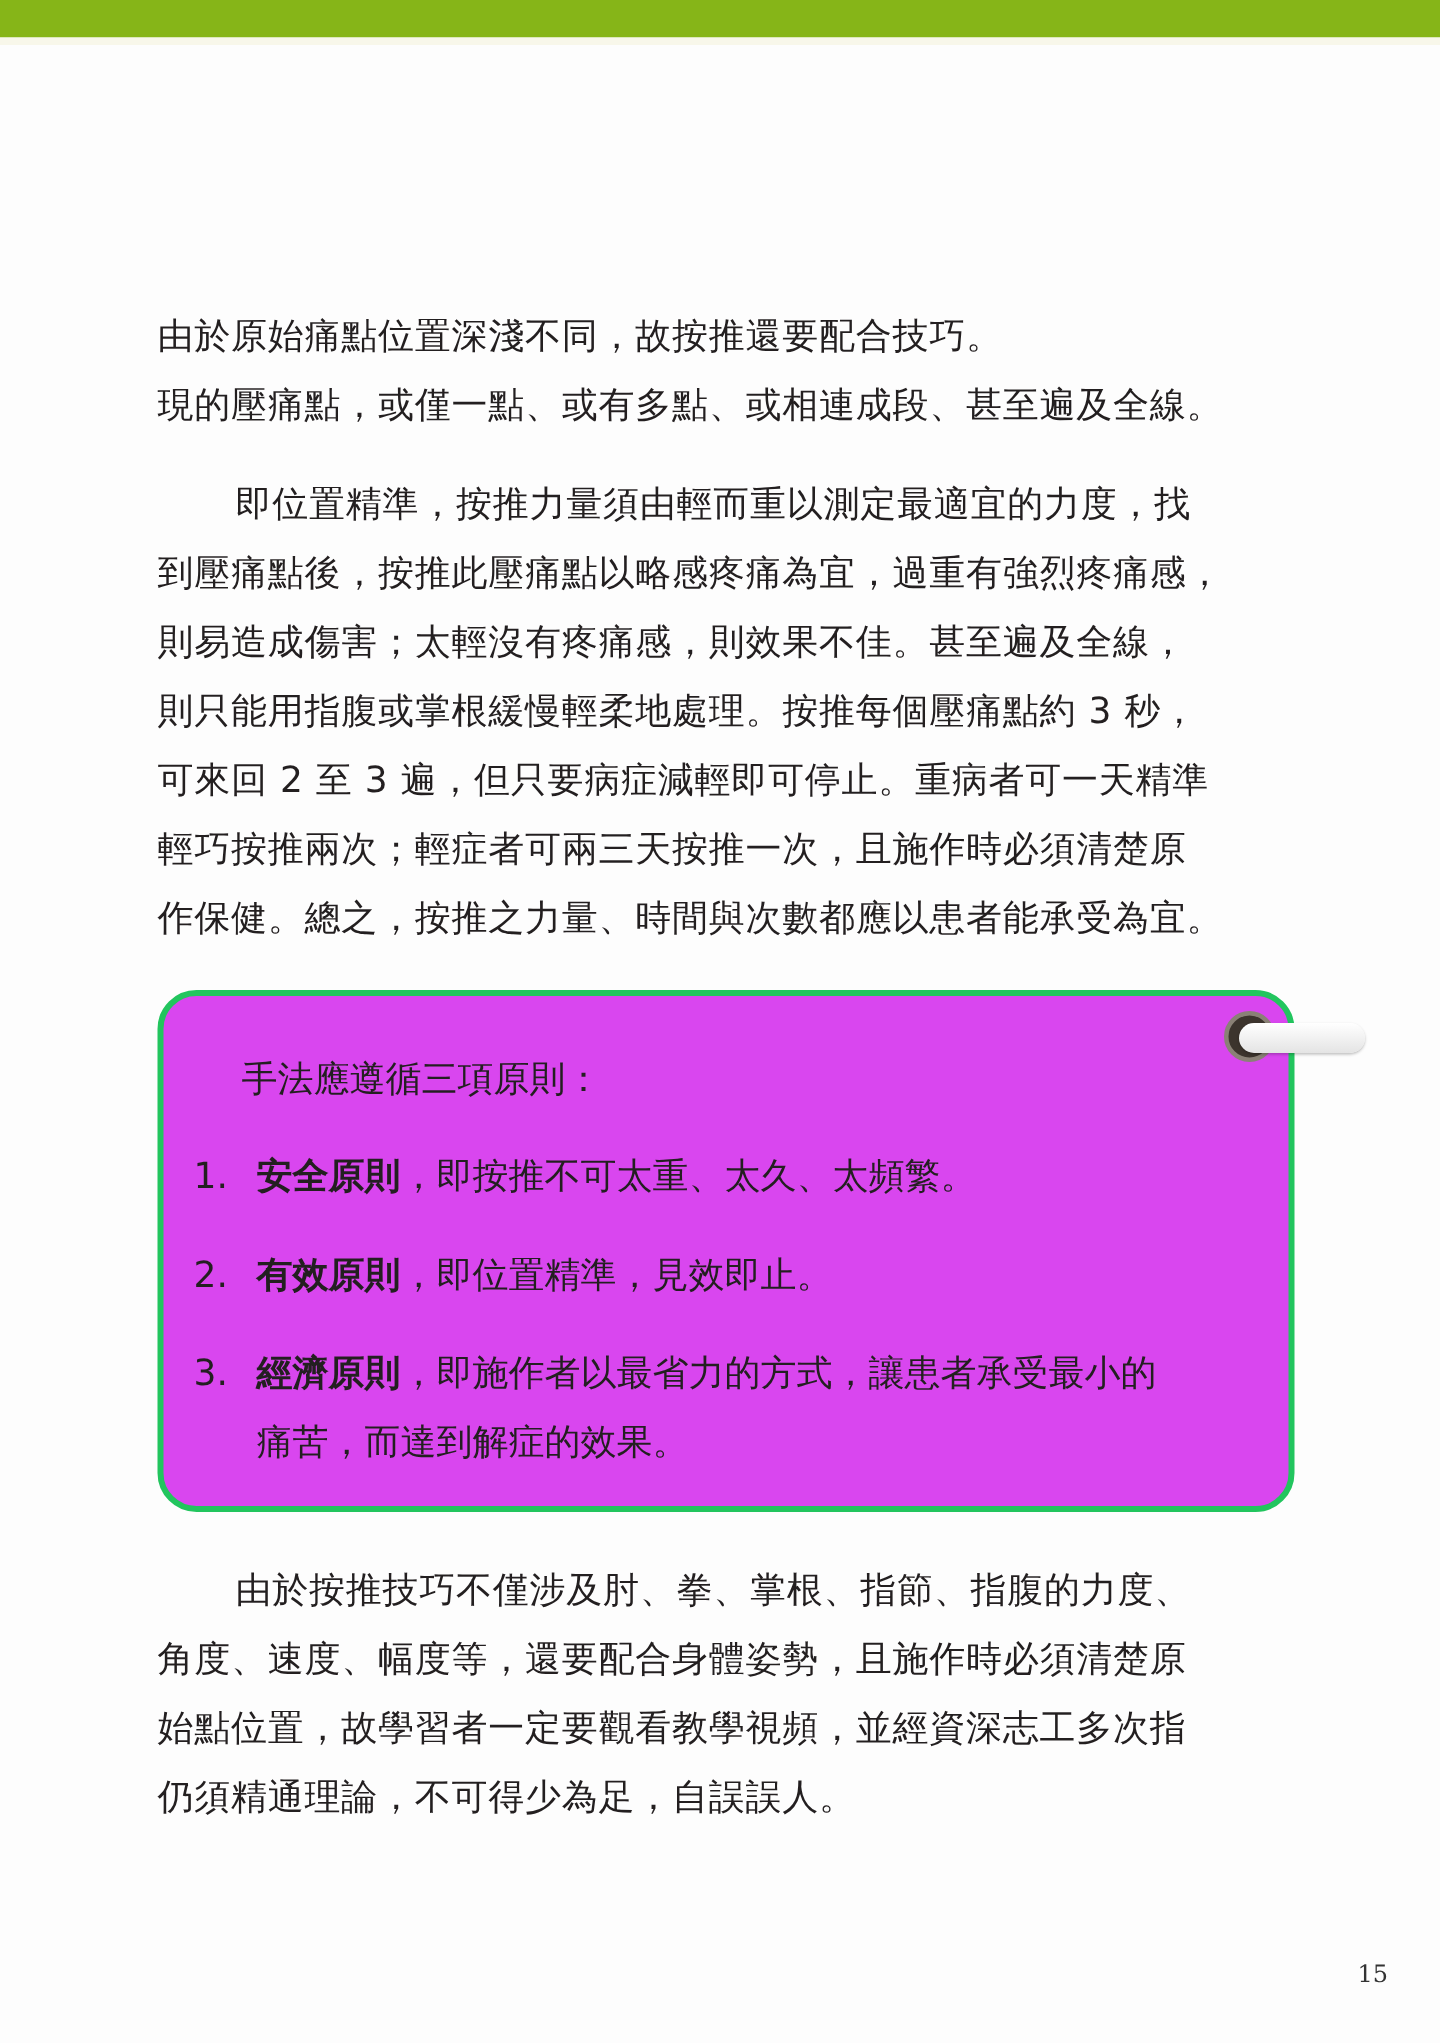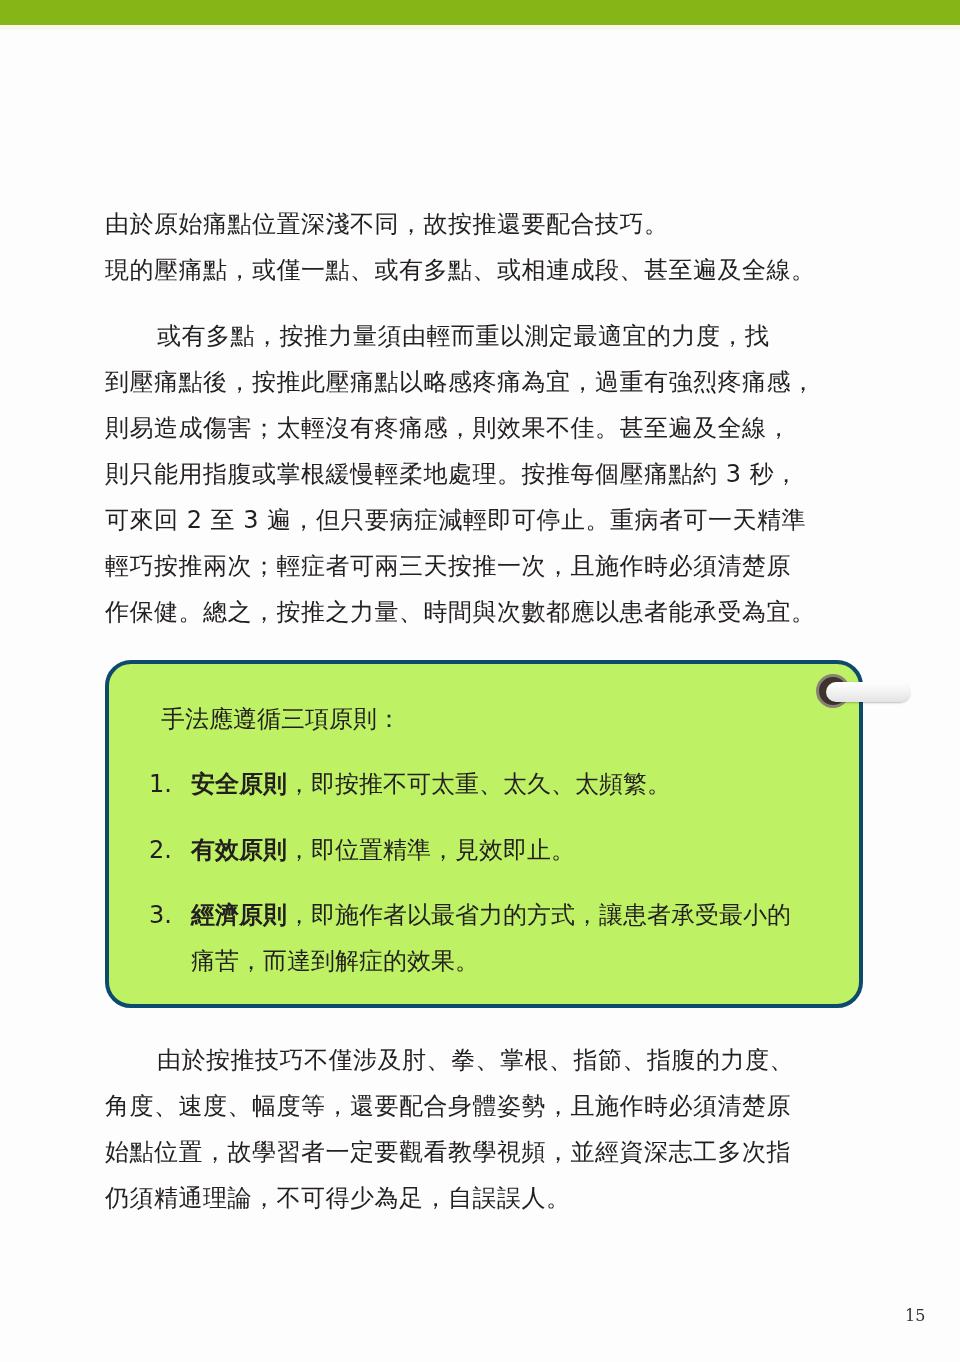--- a/index.html
+++ b/index.html
@@ -10,27 +10,27 @@
   .top-bar { position:absolute; left:0; top:0; width:960px; height:25px; background:#86b518; }
   .top-bar-shadow { position:absolute; left:0; top:25px; width:960px; height:5px; background:#f8f7ea; }
   .para { position:absolute; left:105px; width:760px; font-size:24px; letter-spacing:0.5px; }
   .para .line { height:46px; line-height:46px; white-space:nowrap; }
   .para .indent { padding-left:52px; }
   #p1 { top:201px; }
   #p2 { top:313px; }
   #p3 { top:1037px; }
   .note-box {
     position:absolute; left:105px; top:660px; width:750px; height:340px;
-    border:4px solid #0c4a6e; border-radius:26px; background:#bef264;
+    border:4px solid #22c55e; border-radius:26px; background:#d946ef;
   }
   .note-title { position:absolute; left:52px; top:32px; font-size:24px; line-height:46px; white-space:nowrap; }
   .note-item { position:absolute; left:20px; font-size:24px; white-space:nowrap; }
   .note-item .num { display:inline-block; width:42px; }
   .note-item .bold { font-weight:bold; }
-  .note-item .line { line-height:46px; height:46px;margin-left:20px; }
+  .note-item .line { line-height:46px; height:46px; }
   .note-item .cont { padding-left:42px; }
   #item1 { top:97px; }
   #item2 { top:163px; }
   #item3 { top:228px; }
   .hook { position:absolute; left:816px; top:672px; width:96px; height:42px; }
   .hook-ring {
     position:absolute; left:0; top:2px; width:34px; height:34px; border-radius:50%;
     background:#3c342d; border:3px solid #8a8176; box-sizing:border-box;
   }
   .hook-arm {
@@ -47,21 +47,21 @@
 
 <div class="top-bar"></div>
 <div class="top-bar-shadow"></div>
 
 <div class="para" id="p1">
   <div class="line">由於原始痛點位置深淺不同，故按推還要配合技巧。</div>
   <div class="line">現的壓痛點，或僅一點、或有多點、或相連成段、甚至遍及全線。</div>
 </div>
 
 <div class="para" id="p2">
-  <div class="line indent">或有多點，按推力量須由輕而重以測定最適宜的力度，找</div>
+  <div class="line indent">即位置精準，按推力量須由輕而重以測定最適宜的力度，找</div>
   <div class="line">到壓痛點後，按推此壓痛點以略感疼痛為宜，過重有強烈疼痛感，</div>
   <div class="line">則易造成傷害；太輕沒有疼痛感，則效果不佳。甚至遍及全線，</div>
   <div class="line">則只能用指腹或掌根緩慢輕柔地處理。按推每個壓痛點約 3 秒，</div>
   <div class="line">可來回 2 至 3 遍，但只要病症減輕即可停止。重病者可一天精準</div>
   <div class="line">輕巧按推兩次；輕症者可兩三天按推一次，且施作時必須清楚原</div>
   <div class="line">作保健。總之，按推之力量、時間與次數都應以患者能承受為宜。</div>
 </div>
 
 <div class="note-box">
   <div class="note-title">手法應遵循三項原則：</div>

